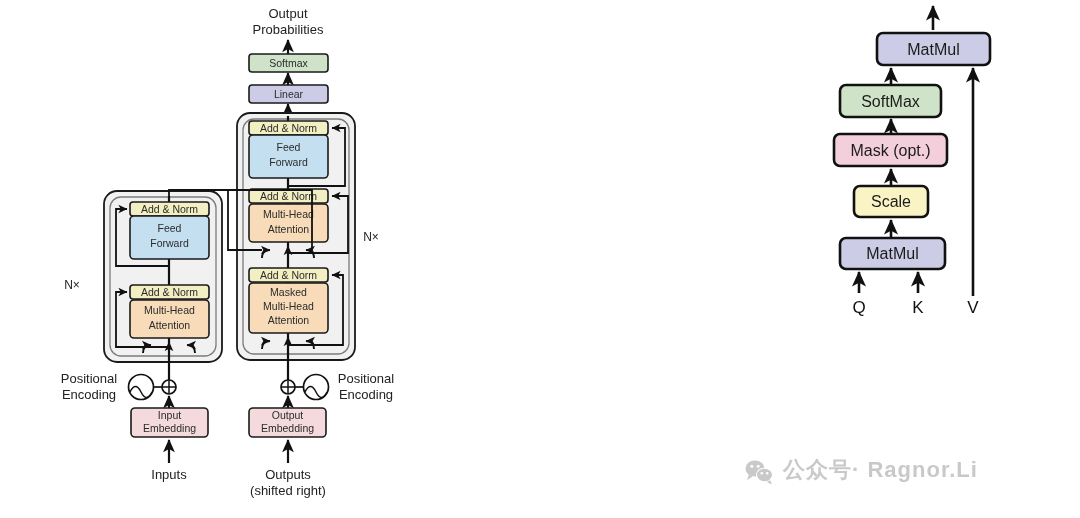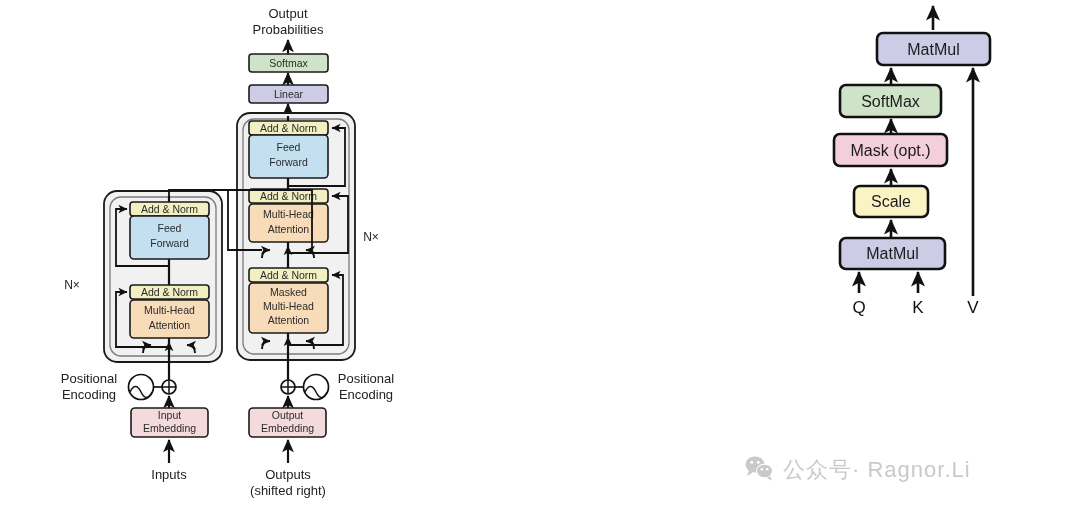--- a/index.html
+++ b/index.html
@@ -6,21 +6,21 @@
   body{width:1080px;height:518px;position:relative;overflow:hidden;
        font-family:"Liberation Sans","DejaVu Sans",sans-serif;}
   #root{position:absolute;left:0;top:0;width:1080px;height:466px;}
   svg{display:block;}
   .lbl{font-family:"Liberation Sans","DejaVu Sans",sans-serif;fill:#2b2b2b;}
   .boxlbl{font-size:10.5px;}
   .plain{font-size:13px;fill:#222;}
   .nx{font-size:12px;fill:#222;}
   .qkv{font-size:17px;fill:#111;}
   .rbox{font-size:16px;fill:#1b1b1b;}
-  .wm{position:absolute;left:744px;top:455px;display:flex;align-items:flex-start;gap:9px;}
+  .wm{position:absolute;left:744px;top:455px;display:flex;align-items:flex-end;gap:9px;font-weight:bold;}
   .wm-text{font-size:22px;color:#c9c9c9;font-family:"Liberation Sans","DejaVu Sans",sans-serif;letter-spacing:1px;white-space:nowrap;}
 </style>
 </head>
 <body>
 
 <div id="root">
 
   <svg width="1080" height="518" viewBox="0 0 1080 518">
     <defs>
       <marker id="ah" markerWidth="7" markerHeight="7" refX="5.6" refY="3" orient="auto">

